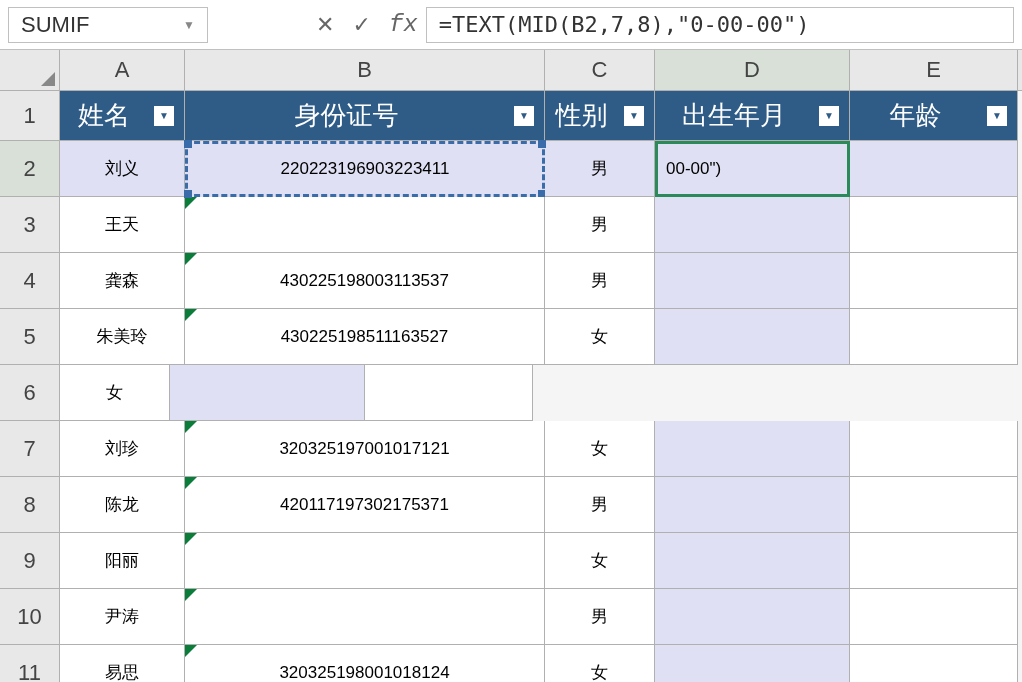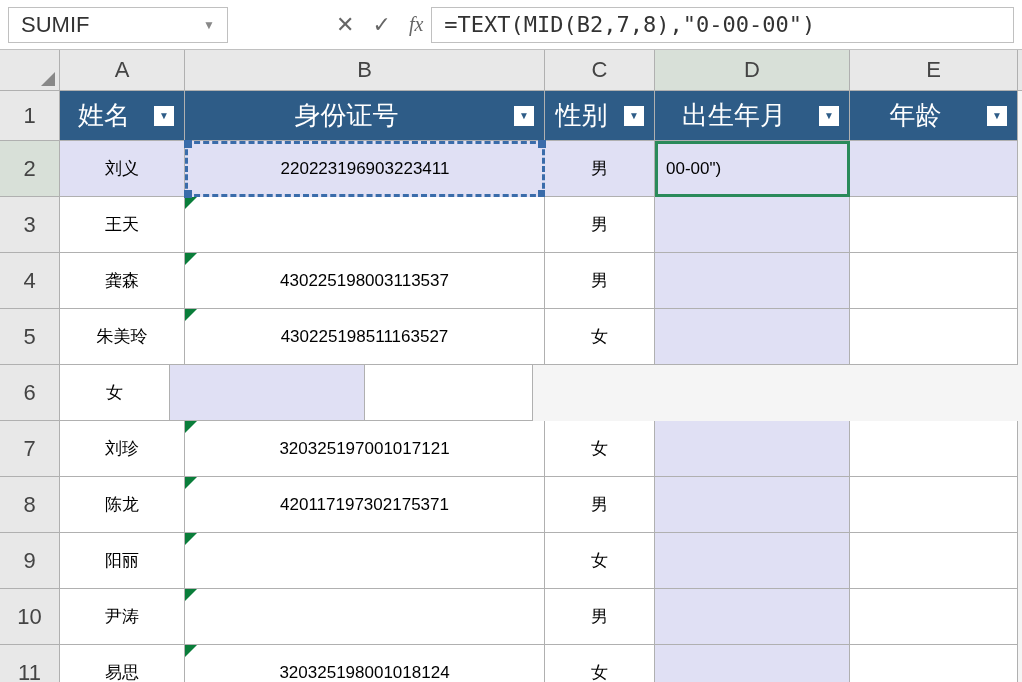--- a/index.html
+++ b/index.html
@@ -1,22 +1,22 @@
 <!DOCTYPE html>
 <html><head>
   <meta charset="utf-8">
   <style>
     * { box-sizing: border-box; margin: 0; padding: 0; }
     body { font-family: "Microsoft YaHei", Arial, sans-serif; background: #f5f5f5; width: 1022px; height: 682px; overflow: hidden; }
     .formula-bar { display: flex; align-items: center; background: #fff; border-bottom: 1px solid #c0c0c0; height: 50px; padding: 0 8px; gap: 8px; }
-    .name-box { width: 220px; height: 36px; border: 1px solid #c0c0c0; background: #fff; display: flex; align-items: center; padding: 0 12px; font-size: 22px; color: #333; justify-content: space-between; gap: 16px; }
+    .name-box { width: 200px; height: 36px; border: 1px solid #c0c0c0; background: #fff; display: flex; align-items: center; padding: 0 12px; font-size: 22px; color: #333; justify-content: space-between; gap: 16px; }
     .name-box-dropdown { color: #888; font-size: 12px; }
     .fb-icons { display: flex; align-items: center; gap: 18px; margin-left: 100px; }
     .fb-icon { color: #666; font-size: 22px; cursor: pointer; }
-    .fb-icon.fx { font-style: italic; font-family: Liberation Serif, serif; font-size: 20px; }
+    .fb-icon.fx { font-style: italic; font-family: Liberation Mono, monospace; font-size: 24px; }
     .formula-input { flex: 1; height: 36px; border: 1px solid #c0c0c0; background: #fff; display: flex; align-items: center; padding: 0 12px; font-size: 22px; color: #333; font-family: Consolas, monospace; }
     .grid { display: flex; flex-direction: column; }
     .col-headers { display: flex; background: #e8e8e8; border-bottom: 1px solid #b0b0b0; }
     .corner-cell { width: 60px; height: 40px; border-right: 1px solid #b0b0b0; background: #e8e8e8; position: relative; }
     .corner-cell::after { content: ""; position: absolute; right: 4px; bottom: 4px; width: 0; height: 0; border-style: solid; border-width: 0 0 14px 14px; border-color: transparent transparent #888 transparent; }
     .col-header { height: 40px; display: flex; align-items: center; justify-content: center; border-right: 1px solid #b0b0b0; font-size: 22px; color: #444; background: #e8e8e8; }
     .col-A { width: 125px; }
     .col-B { width: 360px; }
     .col-C { width: 110px; }
     .col-D { width: 195px; }

